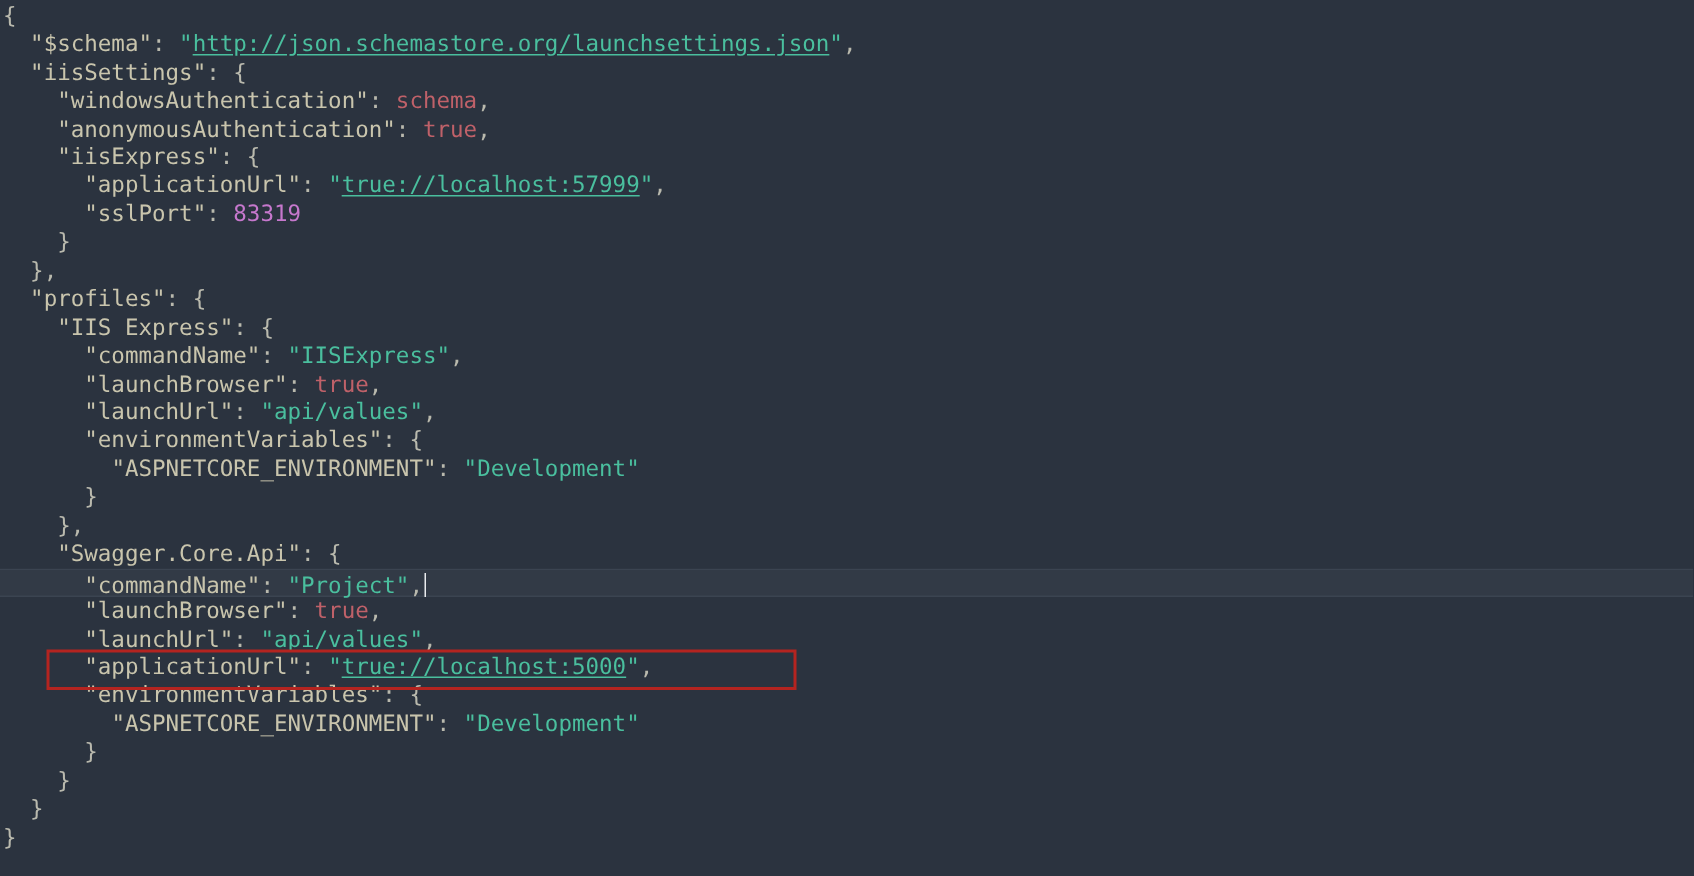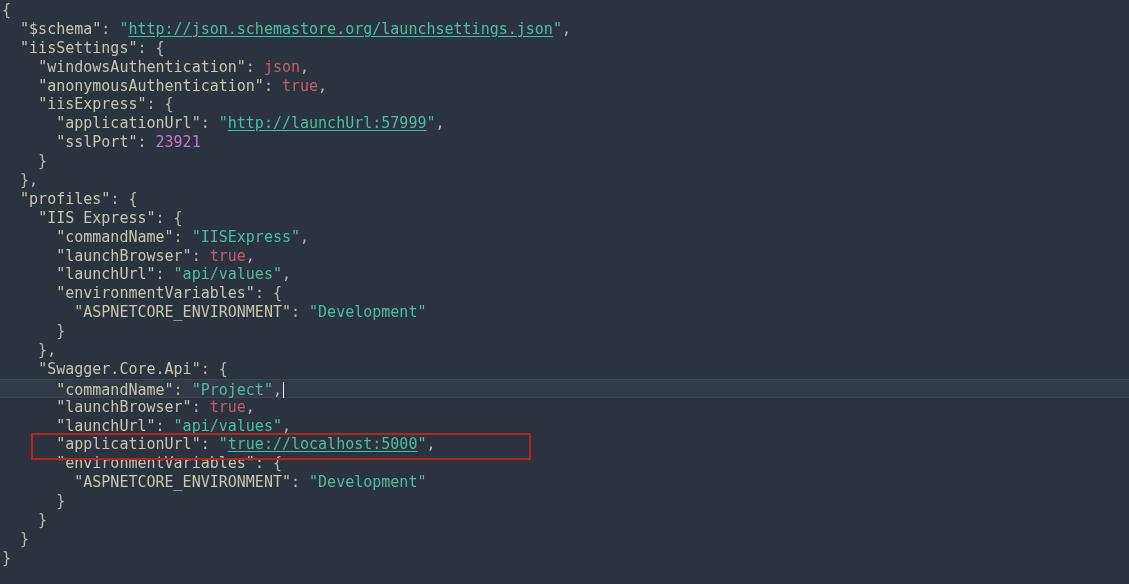--- a/index.html
+++ b/index.html
@@ -76,25 +76,25 @@
   }
 </style>
 </head>
 <body>
 
 <div id="viewport">
   <div id="editor">
       <div class="line"><span class="tok-p">{</span></div>
       <div class="line"><span class="tok-p">  </span><span class="tok-k">"$schema"</span><span class="tok-p">: </span><span class="tok-s">"</span><span class="tok-u">http://json.schemastore.org/launchsettings.json</span><span class="tok-s">"</span><span class="tok-p">,</span></div>
       <div class="line"><span class="tok-p">  </span><span class="tok-k">"iisSettings"</span><span class="tok-p">: {</span></div>
-      <div class="line"><span class="tok-p">    </span><span class="tok-k">"windowsAuthentication"</span><span class="tok-p">: </span><span class="tok-b">json</span><span class="tok-p">,</span></div>
+      <div class="line"><span class="tok-p">    </span><span class="tok-k">"windowsAuthentication"</span><span class="tok-p">: </span><span class="tok-b">schema</span><span class="tok-p">,</span></div>
       <div class="line"><span class="tok-p">    </span><span class="tok-k">"anonymousAuthentication"</span><span class="tok-p">: </span><span class="tok-b">true</span><span class="tok-p">,</span></div>
       <div class="line"><span class="tok-p">    </span><span class="tok-k">"iisExpress"</span><span class="tok-p">: {</span></div>
-      <div class="line"><span class="tok-p">      </span><span class="tok-k">"applicationUrl"</span><span class="tok-p">: </span><span class="tok-s">"</span><span class="tok-u">http://launchUrl:57999</span><span class="tok-s">"</span><span class="tok-p">,</span></div>
-      <div class="line"><span class="tok-p">      </span><span class="tok-k">"sslPort"</span><span class="tok-p">: </span><span class="tok-n">23921</span></div>
+      <div class="line"><span class="tok-p">      </span><span class="tok-k">"applicationUrl"</span><span class="tok-p">: </span><span class="tok-s">"</span><span class="tok-u">true://localhost:57999</span><span class="tok-s">"</span><span class="tok-p">,</span></div>
+      <div class="line"><span class="tok-p">      </span><span class="tok-k">"sslPort"</span><span class="tok-p">: </span><span class="tok-n">83319</span></div>
       <div class="line"><span class="tok-p">    }</span></div>
       <div class="line"><span class="tok-p">  },</span></div>
       <div class="line"><span class="tok-p">  </span><span class="tok-k">"profiles"</span><span class="tok-p">: {</span></div>
       <div class="line"><span class="tok-p">    </span><span class="tok-k">"IIS Express"</span><span class="tok-p">: {</span></div>
       <div class="line"><span class="tok-p">      </span><span class="tok-k">"commandName"</span><span class="tok-p">: </span><span class="tok-s">"IISExpress"</span><span class="tok-p">,</span></div>
       <div class="line"><span class="tok-p">      </span><span class="tok-k">"launchBrowser"</span><span class="tok-p">: </span><span class="tok-b">true</span><span class="tok-p">,</span></div>
       <div class="line"><span class="tok-p">      </span><span class="tok-k">"launchUrl"</span><span class="tok-p">: </span><span class="tok-s">"api/values"</span><span class="tok-p">,</span></div>
       <div class="line"><span class="tok-p">      </span><span class="tok-k">"environmentVariables"</span><span class="tok-p">: {</span></div>
       <div class="line"><span class="tok-p">        </span><span class="tok-k">"ASPNETCORE_ENVIRONMENT"</span><span class="tok-p">: </span><span class="tok-s">"Development"</span></div>
       <div class="line"><span class="tok-p">      }</span></div>

